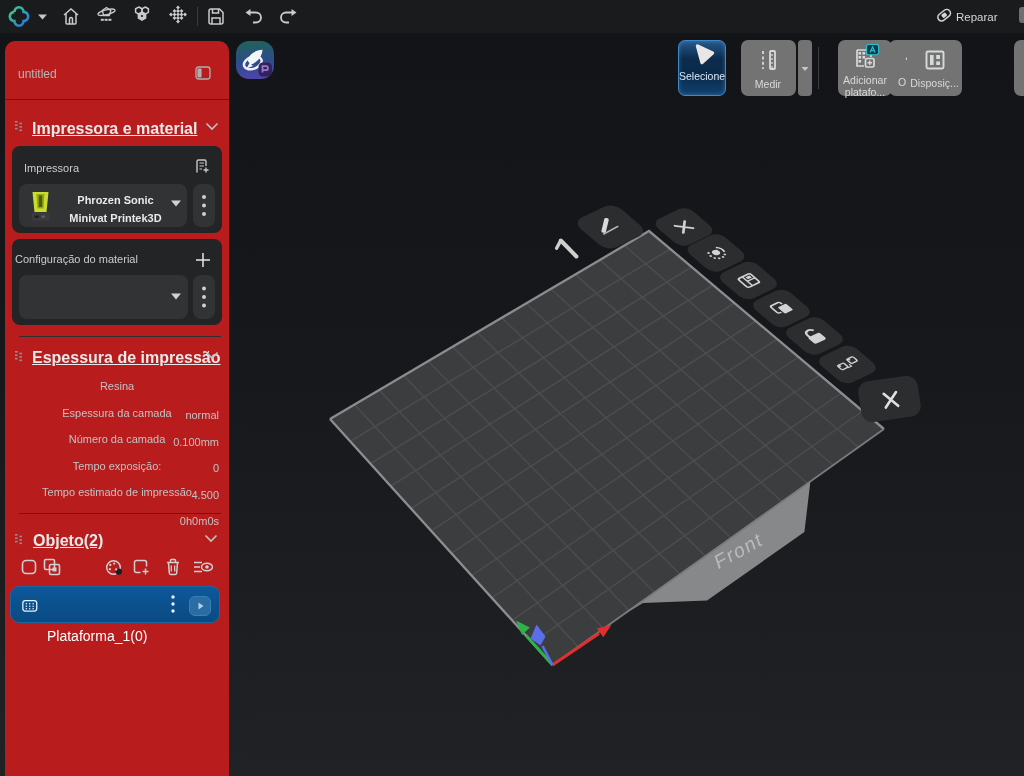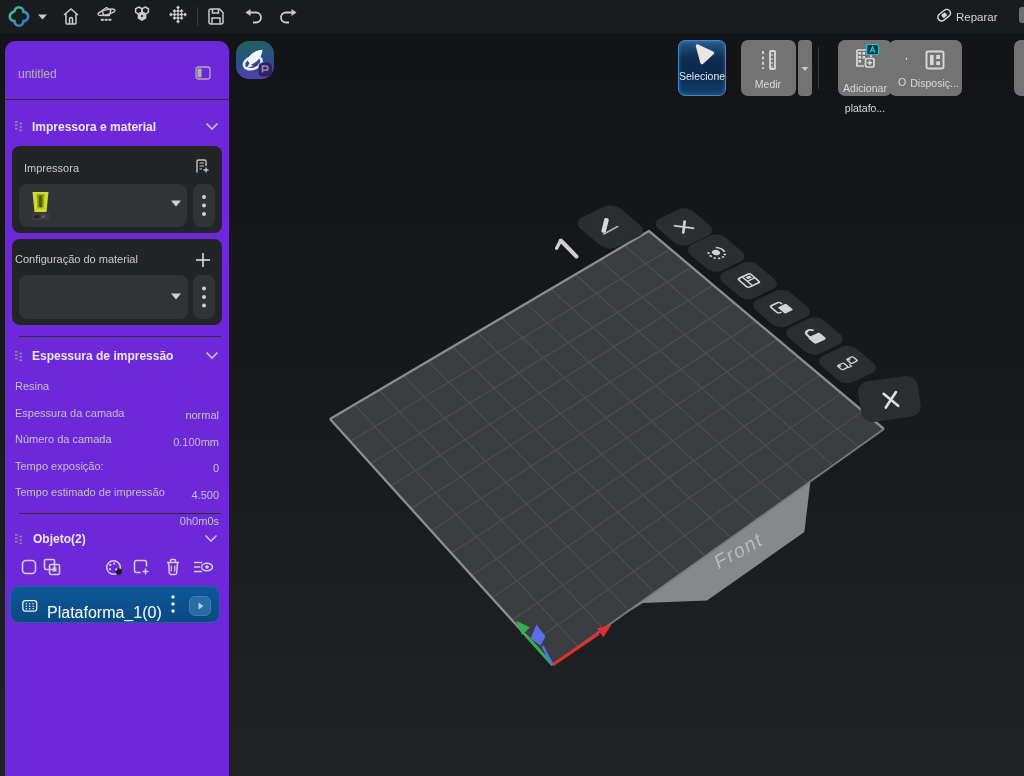--- a/index.html
+++ b/index.html
@@ -2,22 +2,22 @@
 <html><head><meta charset="utf-8">
 <style>
 * { margin:0; padding:0; box-sizing:border-box; }
 html,body { width:1024px; height:776px; overflow:hidden; background:#18191b;
   font-family:"Liberation Sans", sans-serif; }
 .abs { position:absolute; }
 #topbar { position:absolute; left:0; top:0; width:1024px; height:33px; background:#1a1b1d; }
 #viewport { position:absolute; left:0; top:33px; width:1024px; height:743px;
   background:linear-gradient(180deg,#131417 0%,#17181b 45%,#202225 100%); }
 #sidebar { position:absolute; left:5px; top:41px; width:224px; height:735px;
-  background:#6d28d9; border-radius:10px 10px 0 0; }
-.hdr { font-weight:bold; font-size:12px; color:#e8e9ea; }
+  background:#b91c1c; border-radius:10px 10px 0 0;text-align:center; }
+.hdr { font-weight:bold; font-size:16px; color:#e8e9ea;text-decoration:underline; }
 .divider { position:absolute; left:14px; width:202px; height:1px; background:#2e2f31; }
 .card { position:absolute; left:7px; width:210px; background:#232426; border-radius:8px; }
 .dd { position:absolute; background:#323335; border-radius:8px; }
 .lbl { font-size:11px; color:#cbccce; }
 .row { position:absolute; left:10px; width:204px; font-size:11px; color:#c2c3c5; }
 .row .v { position:absolute; right:0; top:16px;margin-top:13px; }
 .toolbtn { position:absolute; top:40px; height:56px; background:#737373; border-radius:7px;
   color:#d8d9da; font-size:10.5px; text-align:center; }
 </style></head>
 <body>
@@ -137,21 +137,21 @@
         <line x1="17" y1="22" x2="20" y2="22"></line>
     </g>
   </svg>
   <div style="margin-top:1px">Medir</div>
 </div>
 <div class="toolbtn" style="left:798px;width:14px;border-radius:4px"></div>
 <svg class="abs" style="left:798px;top:40px" width="14" height="56" viewBox="0 0 14 56">
   <polygon points="3.5,65 10.5,65 7,69" transform="translate(0,-38)" fill="#c8c9ca"></polygon>
 </svg>
 <div class="abs" style="left:818px;top:47px;width:1px;height:42px;background:#3a3b3d"></div>
-<div class="toolbtn" style="left:838px;width:54px;line-height:20px">
+<div class="toolbtn" style="left:838px;width:54px;line-height:12px">
   <svg width="30" height="28" style="margin-top:4px" viewBox="0 0 30 28">
     <g stroke="#d8d9da" fill="none" stroke-width="1.7">
       <path d="M7 6 h14 v7 M7 6 v16 h7"></path>
     </g>
     <g fill="#d8d9da">
       <rect x="8.5" y="8" width="2.6" height="2.6"></rect>
         <rect x="12.5" y="8" width="2.6" height="2.6"></rect>
         <rect x="16.5" y="8" width="2.6" height="2.6"></rect>
       <rect x="8.5" y="12" width="2.6" height="2.6"></rect>
         <rect x="12.5" y="12" width="2.6" height="2.6"></rect>
@@ -303,20 +303,21 @@
   </svg>
   <div class="dd" style="left:14px;top:143px;width:168px;height:43px"></div>
   <svg class="abs" style="left:25px;top:149px" width="21" height="32" viewBox="0 0 21 32">
     <path d="M2.5 2 h16 l-2 20 h-12 Z" fill="#ccdc2e"></path>
     <path d="M6.5 4 h8 l-1 14.5 h-6 Z" fill="#93a81a"></path>
     <rect x="8.8" y="5.5" width="3.4" height="11.5" fill="#4e5a0c"></rect>
     <rect x="1.5" y="22.5" width="18" height="8" rx="1.5" fill="#3a3b3d"></rect>
     <rect x="4.5" y="25.5" width="4.5" height="2.4" fill="#1e1f21"></rect>
       <rect x="11.5" y="25.5" width="3.5" height="2.4" fill="#5a5c5e"></rect>
   </svg>
+  <div class="abs" style="left:58px;top:150px;width:105px;font-weight:bold;font-size:11px;color:#e8e9ea;line-height:18px">Phrozen Sonic Minivat Printek3D</div>
   <svg class="abs" style="left:165px;top:158px" width="12" height="9" viewBox="0 0 12 9">
     <path d="M1 1.5 h10 L6 7.5 Z" fill="#d0d1d3"></path>
   </svg>
   <div class="dd" style="left:188px;top:143px;width:22px;height:43px"></div>
   <svg class="abs" style="left:188px;top:143px" width="22" height="43" viewBox="0 0 22 43">
     <g fill="#cfd0d2">
         <circle cx="11" cy="13" r="2"></circle>
         <circle cx="11" cy="21.5" r="2"></circle>
         <circle cx="11" cy="30" r="2"></circle>
       </g>
@@ -416,21 +417,21 @@
         <circle cx="9.2" cy="5.4" r="0.9"></circle>
         <circle cx="13.2" cy="5.4" r="0.9"></circle>
       <circle cx="5.2" cy="8.4" r="0.9"></circle>
         <circle cx="9.2" cy="8.4" r="0.9"></circle>
         <circle cx="13.2" cy="8.4" r="0.9"></circle>
       <circle cx="5.2" cy="11.2" r="0.9"></circle>
         <circle cx="9.2" cy="11.2" r="0.9"></circle>
         <circle cx="13.2" cy="11.2" r="0.9"></circle>
     </g>
   </svg>
-  <div class="abs" style="left:42px;top:563px;font-size:16px;color:#fff">Plataforma_1(0)</div>
+  <div class="abs" style="left:42px;top:587px;font-size:14px;color:#fff">Plataforma_1(0)</div>
   <svg class="abs" style="left:162px;top:552px" width="12" height="22" viewBox="0 0 12 22">
     <g fill="#e8f2fa">
         <circle cx="6" cy="4" r="1.7"></circle>
         <circle cx="6" cy="11" r="1.7"></circle>
         <circle cx="6" cy="18" r="1.7"></circle>
       </g>
   </svg>
   <div class="abs" style="left:184px;top:555px;width:22px;height:20px;border-radius:6px;background:#2a6da5;border:1px solid #3a7fb6"></div>
   <svg class="abs" style="left:184px;top:555px" width="22" height="20" viewBox="0 0 22 20">
     <polygon points="9.5,6.5 14.5,10 9.5,13.5" fill="#b9cfe2"></polygon>

